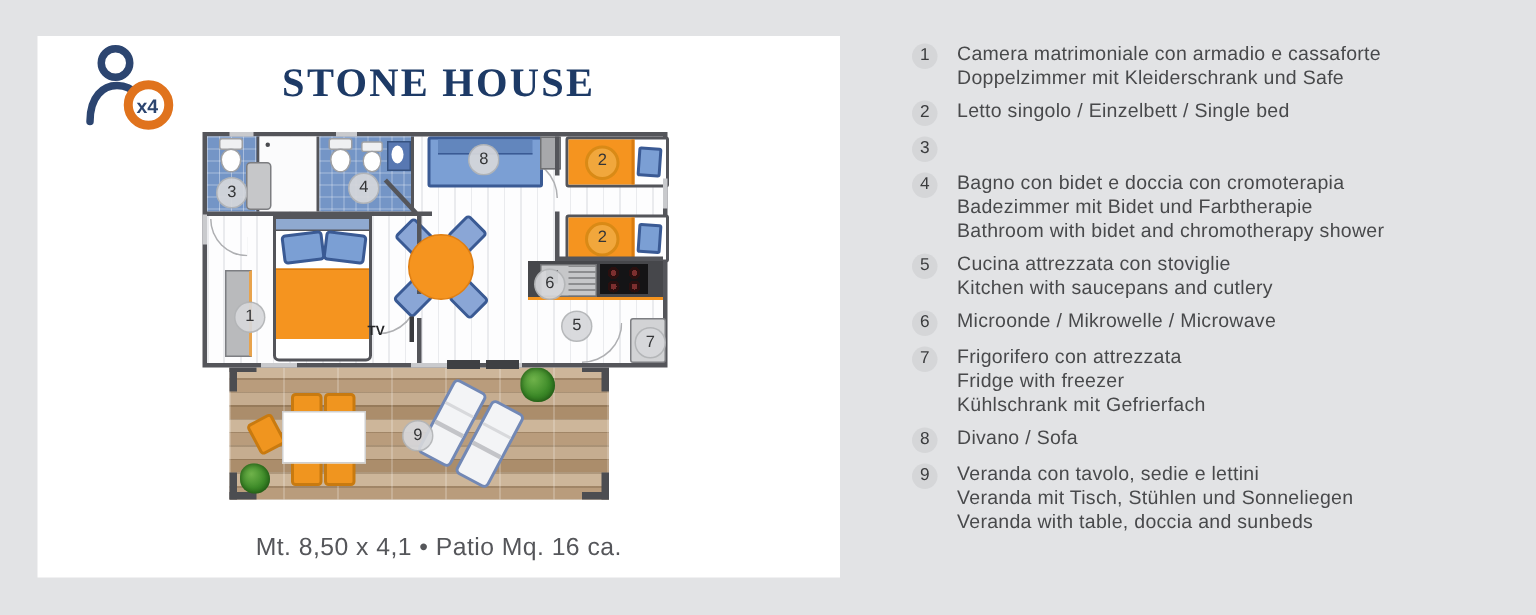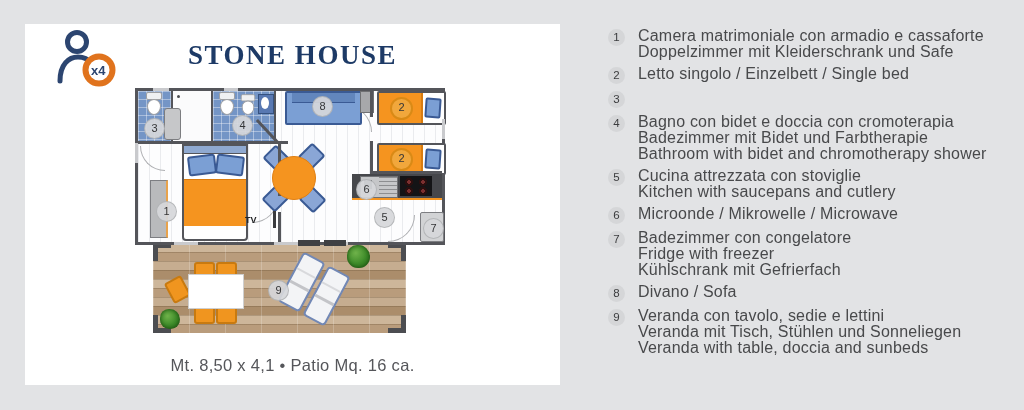--- a/index.html
+++ b/index.html
@@ -82,21 +82,21 @@
     background:radial-gradient(circle at 38% 35%,#6fb24a,#3c8a28 55%,#2b6d1c 90%);
     box-shadow:inset 0 0 4px rgba(20,60,10,.8);}
   .tvtext{position:absolute;font-size:9px;font-weight:bold;color:#242527;z-index:5;}
   
   .legend{position:absolute;left:608px;top:28px;width:412px;display:flex;flex-direction:column;gap:6px;}
   .legend-item{display:flex;gap:13px;}
   .legend-num{
     flex:0 0 auto;width:17px;height:17px;border-radius:50%;background:#d5d6d8;
     color:#3b3c3e;font-size:11.5px;line-height:17px;text-align:center;margin-top:1px;
   }
-  .legend-lines{font-size:16px;line-height:16px;color:#48494b;letter-spacing:.2px;}
+  .legend-lines{font-size:13px;line-height:16px;color:#48494b;letter-spacing:.2px;}
 </style>
 </head>
 <body>
 
 <div style="position:absolute;inset:0;">
 
   <div class="card">
 
     <div class="logo">
       <svg width="66" height="60" viewBox="0 0 66 60">
@@ -262,21 +262,21 @@
     <div class="legend-item">
       <span class="legend-num">6</span>
       <div class="legend-lines">
         <div>Microonde / Mikrowelle / Microwave</div>
       </div>
     </div>
 
     <div class="legend-item">
       <span class="legend-num">7</span>
       <div class="legend-lines">
-        <div>Badezimmer con congelatore</div>
+        <div>Frigorifero con attrezzata</div>
         <div>Fridge with freezer</div>
         <div>Kühlschrank mit Gefrierfach</div>
       </div>
     </div>
 
     <div class="legend-item">
       <span class="legend-num">8</span>
       <div class="legend-lines">
         <div>Divano / Sofa</div>
       </div>

